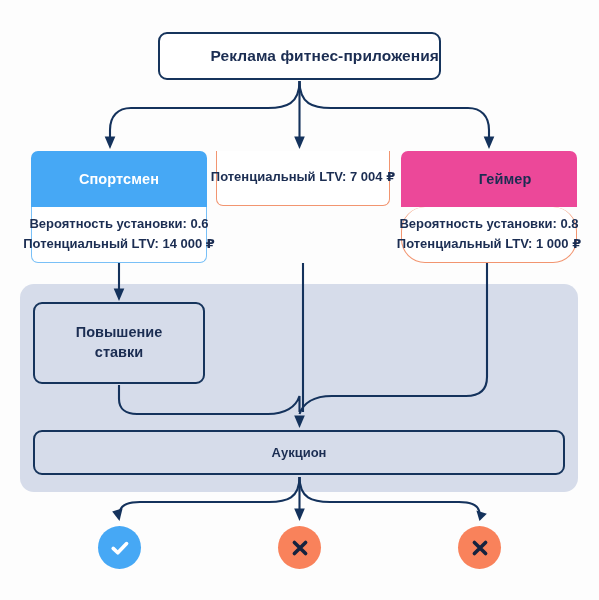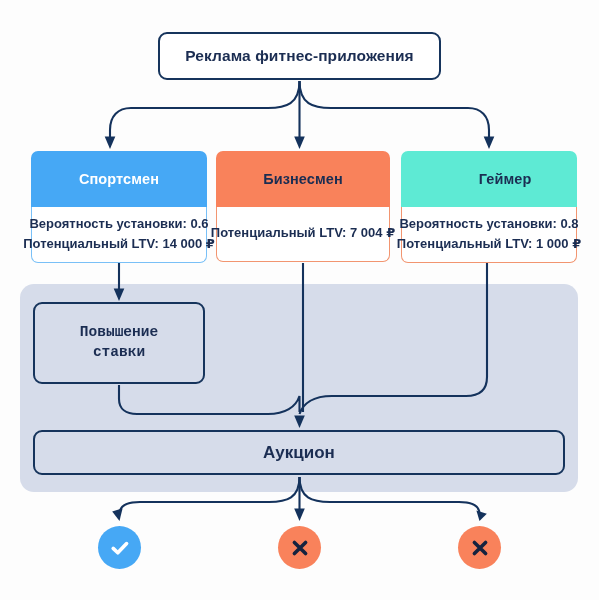--- a/index.html
+++ b/index.html
@@ -50,21 +50,21 @@
     left: 158px;
     top: 32px;
     width: 283px;
     height: 48px;
     background: #ffffff;
     border: 2px solid #16345c;
     border-radius: 9px;
     box-sizing: border-box;
     display: flex;
     align-items: center;
-    justify-content: center;
+    justify-content: flex-end;
     z-index: 4;
   }
   .title-box .txt {
     font-size: 15.5px;
     font-weight: bold;
     color: #1b2d52;
     letter-spacing: .1px;
   }
 
   
@@ -122,21 +122,20 @@
     height: 82px;
     background: #d6dcea;
     border: 2px solid #16345c;
     border-radius: 9px;
     box-sizing: border-box;
     display: flex;
     align-items: center;
     justify-content: center;
     text-align: center;
     z-index: 4;
-    font-family: Liberation Mono, monospace;
   }
   .bid-box .txt {
     font-size: 14.5px;
     font-weight: bold;
     color: #1b2d52;
     line-height: 1.35;
   }
 
   .auction-box {
     position: absolute;
@@ -147,21 +146,21 @@
     background: #d6dcea;
     border: 2px solid #16345c;
     border-radius: 9px;
     box-sizing: border-box;
     display: flex;
     align-items: center;
     justify-content: center;
     z-index: 4;
   }
   .auction-box .txt {
-    font-size: 17px;
+    font-size: 13px;
     font-weight: bold;
     color: #1b2d52;
   }
 
   
   .outcome {
     position: absolute;
     top: 526px;
     width: 43px;
     height: 43px;
@@ -223,33 +222,30 @@
     <div class="head" style="background:#46a8f5;">
       <span class="htxt" style="color:#ffffff;">Спортсмен</span>
     </div>
     <div class="body" style="border-color:#79c0f7;">
       <span class="line">Вероятность установки: 0.6</span>
       <span class="line">Потенциальный LTV: 14 000 ₽</span>
     </div>
   </div>
 
   <div class="card c1">
-    <div class="head" style="background:#f9825b;">
-      <span class="htxt" style="color:#1b2d52;">Бизнесмен</span>
-    </div>
     <div class="body" style="border-color:#f29570;">
       <span class="line">Потенциальный LTV: 7 004 ₽</span>
     </div>
   </div>
 
   <div class="card c2">
-    <div class="head" style="background:#5eead4;padding-left:32px;">
+    <div class="head" style="background:#ec4899;padding-left:32px;">
       <span class="htxt" style="color:#1b2d52;">Геймер</span>
     </div>
-    <div class="body" style="border-color:#f29570;">
+    <div class="body" style="border-color:#f29570;border-radius:24px;">
       <span class="line">Вероятность установки: 0.8</span>
       <span class="line">Потенциальный LTV: 1 000 ₽</span>
     </div>
   </div>
 
   <div class="bid-box">
     <span class="txt">
       <span>Повышение</span><br>
       <span>ставки</span>
     </span>

